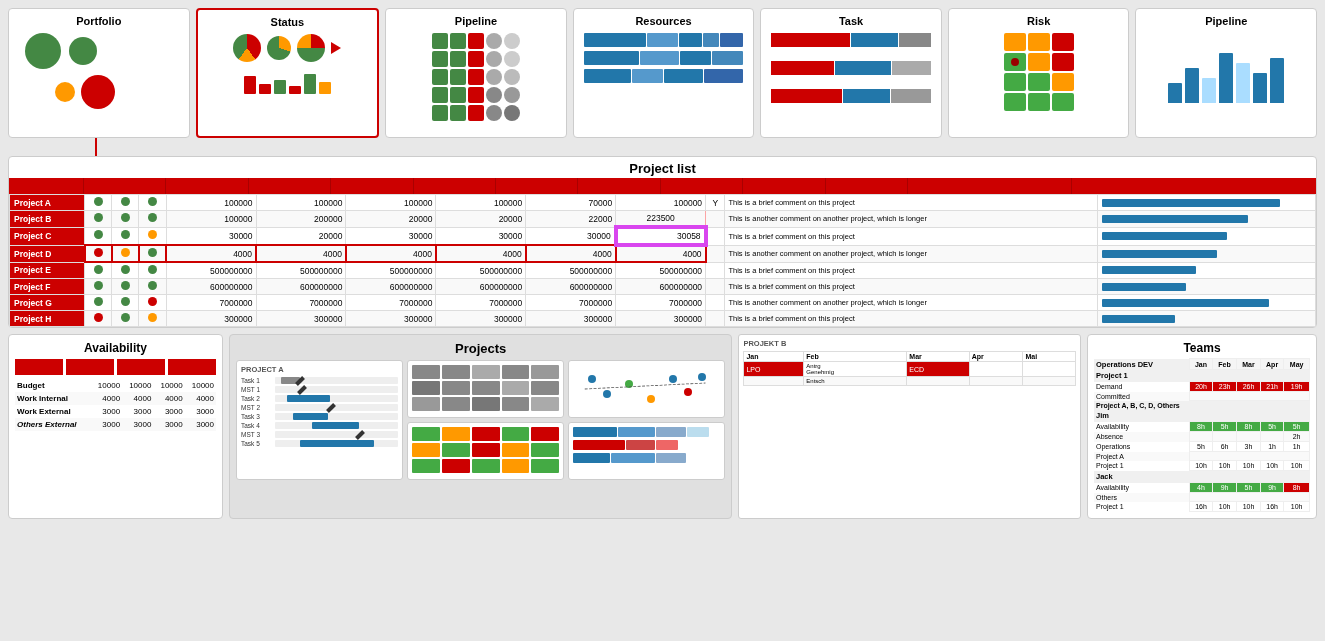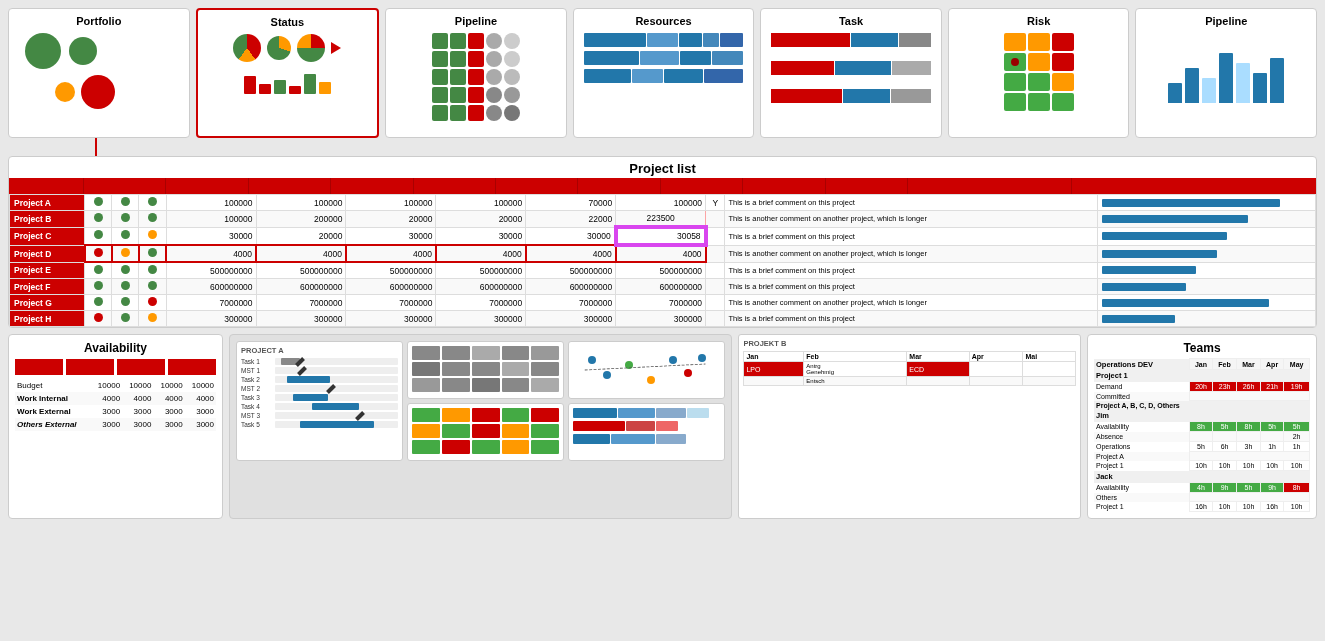--- a/index.html
+++ b/index.html
@@ -352,21 +352,21 @@
 
     <div style="display:flex; gap:3px; margin-bottom:4px;">
       <div style="flex:1;height:16px;background:#cc0000;"></div>
       <div style="flex:1;height:16px;background:#cc0000;"></div>
       <div style="flex:1;height:16px;background:#cc0000;"></div>
       <div style="flex:1;height:16px;background:#cc0000;"></div>
     </div>
     <table style="width:100%;font-size:8px;border-collapse:collapse;">
       <tbody>
           <tr>
-        <td style="font-weight:normal;padding:2px 2px;">Budget</td>
+        <td style="font-weight:bold;padding:2px 2px;">Budget</td>
         <td style="text-align:right;padding:2px;">10000</td>
         <td style="text-align:right;padding:2px;">10000</td>
         <td style="text-align:right;padding:2px;">10000</td>
         <td style="text-align:right;padding:2px;">10000</td>
       </tr>
       <tr style="background:#f9f9f9;">
         <td style="font-weight:bold;padding:2px 2px;">Work Internal</td>
         <td style="text-align:right;padding:2px;">4000</td>
         <td style="text-align:right;padding:2px;">4000</td>
         <td style="text-align:right;padding:2px;">4000</td>
@@ -384,20 +384,21 @@
         <td style="text-align:right;padding:2px;">3000</td>
         <td style="text-align:right;padding:2px;">3000</td>
         <td style="text-align:right;padding:2px;">3000</td>
         <td style="text-align:right;padding:2px;">3000</td>
       </tr>
     </tbody>
       </table>
   </div>
 
   <div style="flex:1;background:#e0e0e0;border:1px solid #ccc;border-radius:4px;padding:6px;">
+    <div style="font-weight:bold;font-size:13px;text-align:center;margin-bottom:4px;">Projects</div>
 
     <div style="display:flex; gap:4px;">
 
       <div style="background:white;border:1px solid #ccc;border-radius:3px;padding:4px;flex:1;min-height:120px;">
         <div style="font-weight:bold;font-size:7.5px;color:#555;margin-bottom:3px;">PROJECT A</div>
         <div style="display:flex;flex-direction:column;gap:2px;">
           <div style="display:flex;align-items:center;gap:2px;font-size:6.5px;">
             <span style="width:32px;color:#333;">Task 1</span>
             <div style="flex:1;height:7px;background:#eee;position:relative;border-radius:1px;">
               <div style="position:absolute;left:5%;width:15%;height:100%;background:#888;border-radius:1px;"></div>

